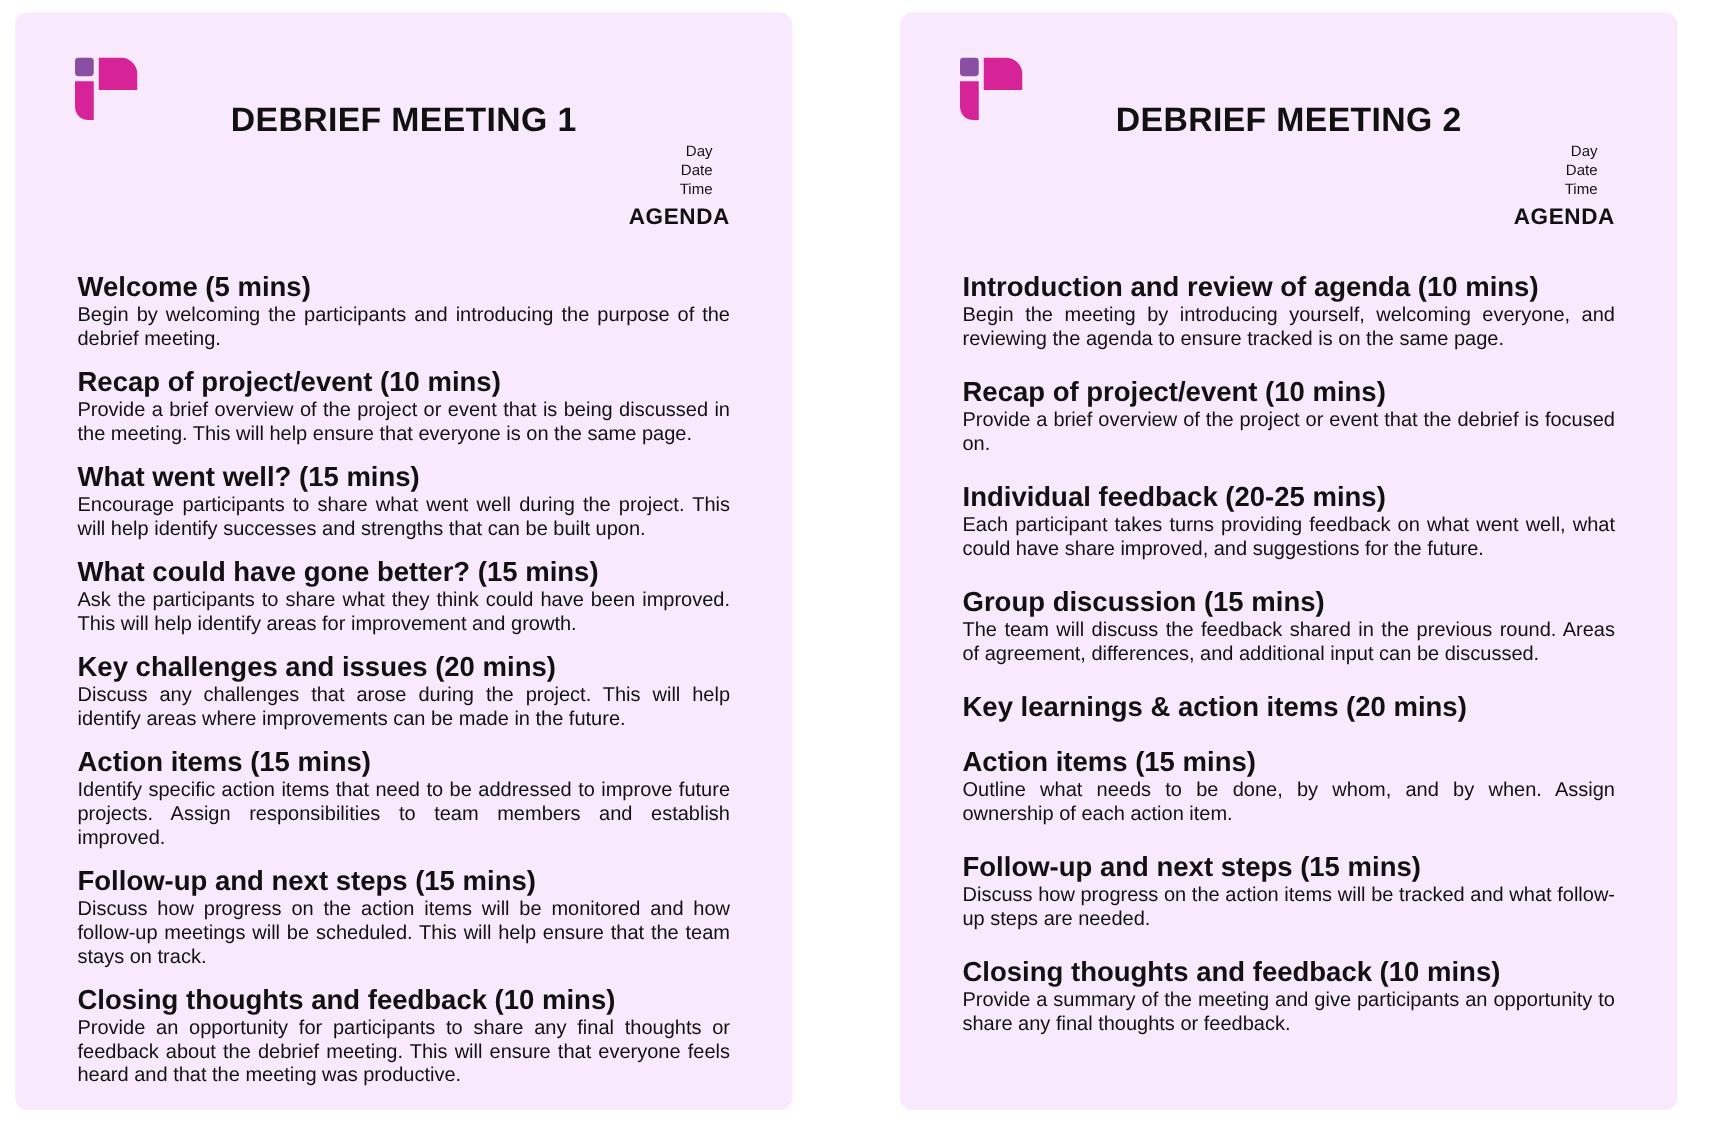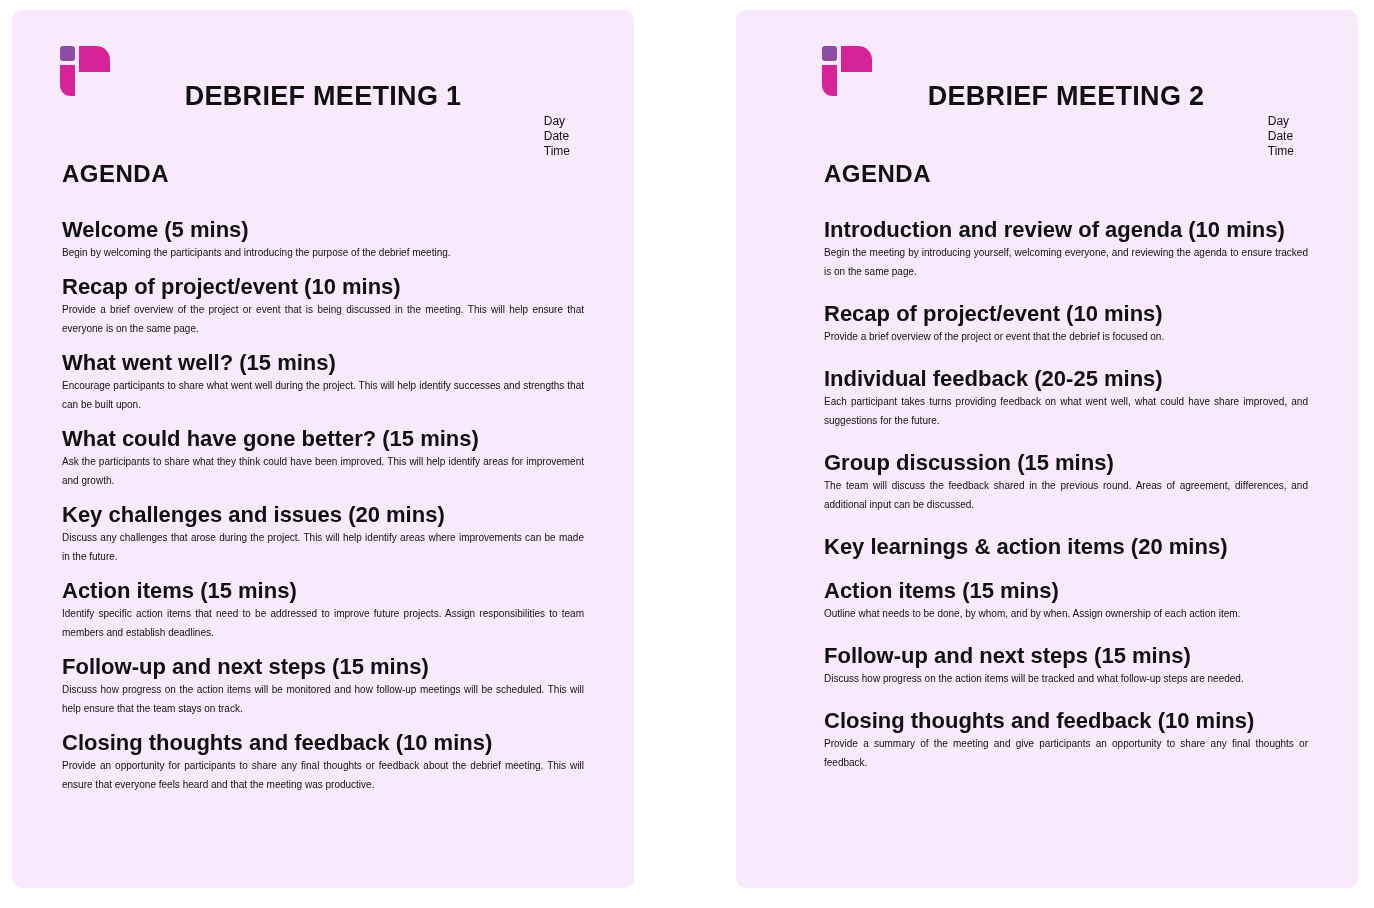--- a/index.html
+++ b/index.html
@@ -13,44 +13,44 @@
   body{
     width:1374px;height:908px;background:#ffffff;
     font-family:"Liberation Sans", sans-serif;color:var(--text);
   }
   .page{position:relative;width:1374px;height:908px;overflow:hidden;}
   .card{
     position:absolute;top:10px;width:622px;height:878px;
     background:var(--card-bg);border-radius:10px;
   }
   .card.left{left:12px;}
-  .card.right{left:736px;padding-left:38px;}
+  .card.right{left:720px;}
   .card-inner{position:relative;height:100%;padding:0 50px;}
   .logo{position:absolute;top:36px;left:48px;width:50px;height:50px;}
   .logo svg{display:block;width:100%;height:100%;}
   .title{
     text-align:center;padding-top:70px;margin:0;
     font-size:27px;line-height:32px;font-weight:bold;letter-spacing:0.3px;
   }
   .meta{
-    position:absolute;top:104px;right:64px;text-align:left;
+    position:absolute;top:104px;right:64px;text-align:right;
     font-size:12px;line-height:15px;
   }
   .agenda{
-    text-align:left;margin:50px 0 0 0;
-    font-size:24px;line-height:23px;font-weight:bold;letter-spacing:0.5px;
+    text-align:right;margin:50px 0 0 0;
+    font-size:18px;line-height:23px;font-weight:bold;letter-spacing:0.5px;
   }
   .items{margin-top:34px;}
   .item{margin-bottom:14px;}
   .card.right .item{margin-bottom:22px;}
   .item h3{
     margin:0 0 2px 0;font-size:22px;line-height:22px;font-weight:bold;
   }
   .item p{
-    margin:0;font-size:10px;line-height:19px;text-align:justify;
+    margin:0;font-size:16px;line-height:19px;text-align:justify;
   }
 </style>
 </head>
 <body>
 
 <div class="page">
 
   <section class="card left">
     <div class="card-inner">
       <div class="logo">
@@ -83,21 +83,21 @@
         <div class="item">
           <h3>What could have gone better? (15 mins)</h3>
           <p>Ask the participants to share what they think could have been improved. This will help identify areas for improvement and growth.</p>
         </div>
         <div class="item">
           <h3>Key challenges and issues (20 mins)</h3>
           <p>Discuss any challenges that arose during the project. This will help identify areas where improvements can be made in the future.</p>
         </div>
         <div class="item">
           <h3>Action items (15 mins)</h3>
-          <p>Identify specific action items that need to be addressed to improve future projects. Assign responsibilities to team members and establish deadlines.</p>
+          <p>Identify specific action items that need to be addressed to improve future projects. Assign responsibilities to team members and establish improved.</p>
         </div>
         <div class="item">
           <h3>Follow-up and next steps (15 mins)</h3>
           <p>Discuss how progress on the action items will be monitored and how follow-up meetings will be scheduled. This will help ensure that the team stays on track.</p>
         </div>
         <div class="item">
           <h3>Closing thoughts and feedback (10 mins)</h3>
           <p>Provide an opportunity for participants to share any final thoughts or feedback about the debrief meeting. This will ensure that everyone feels heard and that the meeting was productive.</p>
         </div>
       </div>

